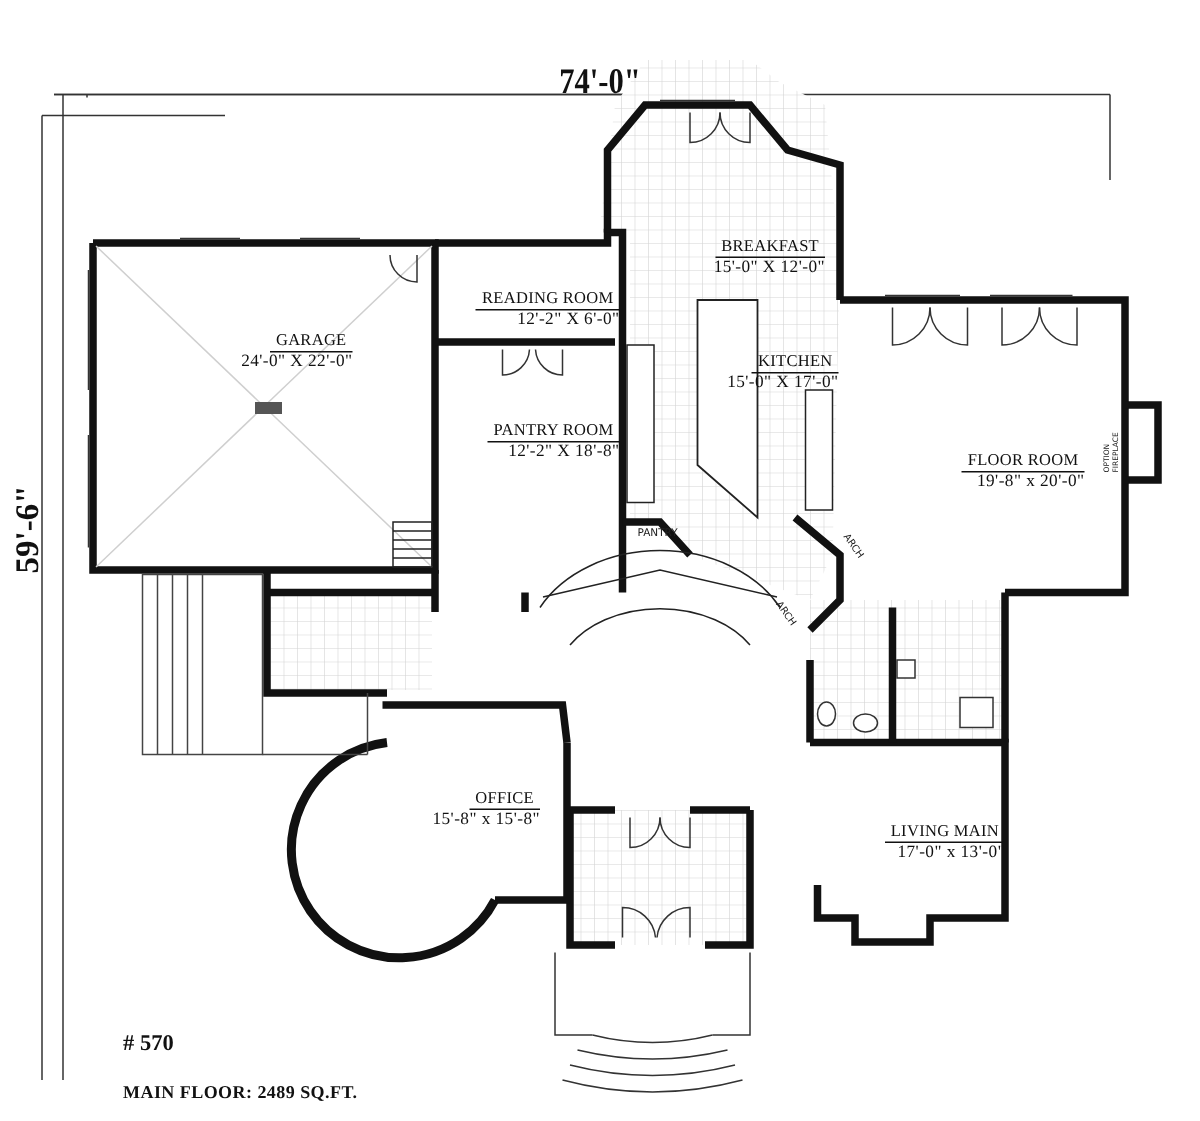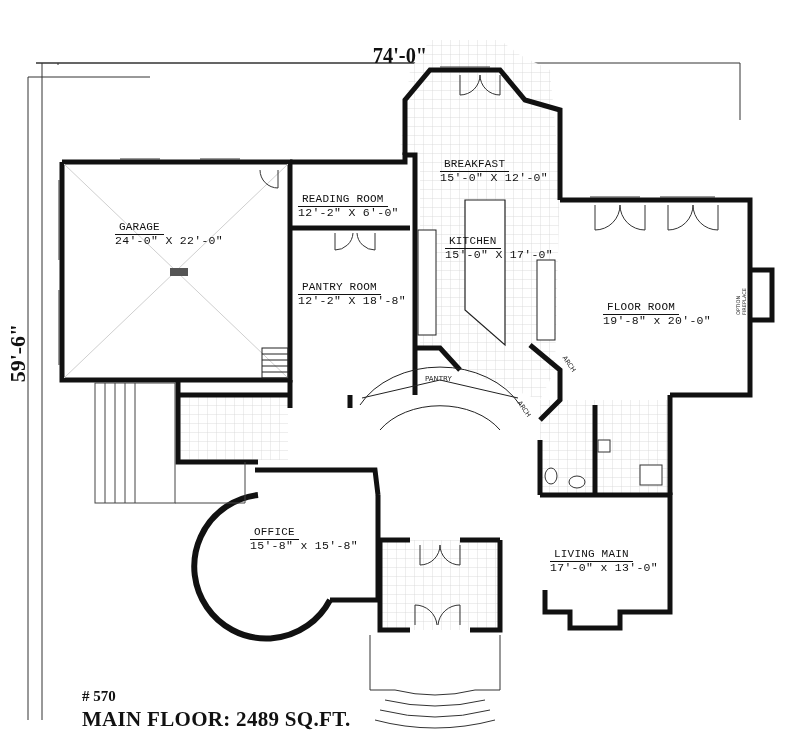--- a/index.html
+++ b/index.html
@@ -1,27 +1,27 @@
 <!DOCTYPE html>
 <html><head>
 <meta charset="utf-8">
 <style>
   html, body { margin: 0; padding: 0; background: #ffffff; }
   body { width: 800px; height: 747px; position: relative; overflow: hidden; font-family: "DejaVu Sans", sans-serif; }
   #plan { position: absolute; left: 0; top: 0; width: 800px; height: 747px; }
   .dim-label { position: absolute; font-family: "Liberation Serif", serif; font-weight: bold; color: #111; }
   #dim-width { left: 0; width: 800px; top: 42px; text-align: center; font-size: 24px; transform: scaleX(0.85); }
   #dim-depth { left: -22px; top: 340px; font-size: 22px; transform: rotate(-90deg); transform-origin: center; width: 80px; text-align: center; }
-  .room { position: absolute; text-align: left; font-family: Liberation Mono, monospace; color: #111; line-height: 1.05; }
+  .room { position: absolute; text-align: right; font-family: Liberation Serif, serif; color: #111; line-height: 1.05; }
   .room .rname { font-size: 11px; letter-spacing: 0.2px; display: inline-block; padding: 0 4px; border-bottom: 1.2px solid #111; }
   .room .rsize { font-size: 11.5px; display: block; letter-spacing: 0.3px; }
   .tiny { position: absolute; font-size: 6.5px; color: #222; font-family: "DejaVu Sans", sans-serif; }
   #footer { position: absolute; left: 82px; top: 688px; font-family: Liberation Serif, serif; font-weight: bold; color: #111; }
   #footer .num { font-size: 15px; display: block; }
-  #footer .area { font-size: 21px; display: block; margin-top: 2px; letter-spacing: 0.3px; }
+  #footer .area { font-size: 12px; display: block; margin-top: 16px; letter-spacing: 0.3px; }
 </style>
 </head>
 <body>
 
 <svg id="plan" width="800" height="747" viewBox="0 0 800 747" xmlns="http://www.w3.org/2000/svg">
   <defs>
     <pattern id="tile" width="9" height="9" patternUnits="userSpaceOnUse">
       <rect width="9" height="9" fill="#fff"></rect>
       <path d="M9 0 L0 0 0 9" fill="none" stroke="#d4d4d4" stroke-width="0.8"></path>
     </pattern>
@@ -170,38 +170,38 @@
   <span class="rsize">12'-2" X 6'-0"</span>
 </div>
 <div class="room" style="left:298px; top:278px; width:115px;">
   <span class="rname">PANTRY ROOM</span>
   <span class="rsize">12'-2" X 18'-8"</span>
 </div>
 <div class="room" style="left:440px; top:155px; width:110px;">
   <span class="rname">BREAKFAST</span>
   <span class="rsize">15'-0" X 12'-0"</span>
 </div>
-<div class="room" style="left:445px; top:232px; width:110px;">
+<div class="room" style="left:435px; top:232px; width:110px;padding-left:14px;">
   <span class="rname">KITCHEN</span>
   <span class="rsize">15'-0" X 17'-0"</span>
 </div>
 <div class="room" style="left:603px; top:298px; width:120px;">
   <span class="rname">FLOOR ROOM</span>
   <span class="rsize">19'-8" x 20'-0"</span>
 </div>
 <div class="room" style="left:250px; top:523px; width:110px;">
   <span class="rname">OFFICE</span>
   <span class="rsize">15'-8" x 15'-8"</span>
 </div>
 <div class="room" style="left:550px; top:545px; width:120px;">
   <span class="rname">LIVING MAIN</span>
   <span class="rsize">17'-0" x 13'-0"</span>
 </div>
 
-<div class="tiny" style="left:425px; top:351px; font-size:7px;margin-top:24px;">PANTRY</div>
+<div class="tiny" style="left:425px; top:351px; font-size:7px;">PANTRY</div>
 <div class="tiny" style="left:735px; top:282px; transform:rotate(-90deg); transform-origin:left top; width:40px; font-size:5px; top:315px;">OPTION FIREPLACE</div>
 <div class="tiny" style="left:515px; top:405px; transform:rotate(55deg);">ARCH</div>
 <div class="tiny" style="left:560px; top:360px; transform:rotate(55deg);">ARCH</div>
 
 <div id="footer">
   <span class="num"># 570</span>
   <span class="area">MAIN FLOOR: 2489 SQ.FT.</span>
 </div>
 
 </body></html>

